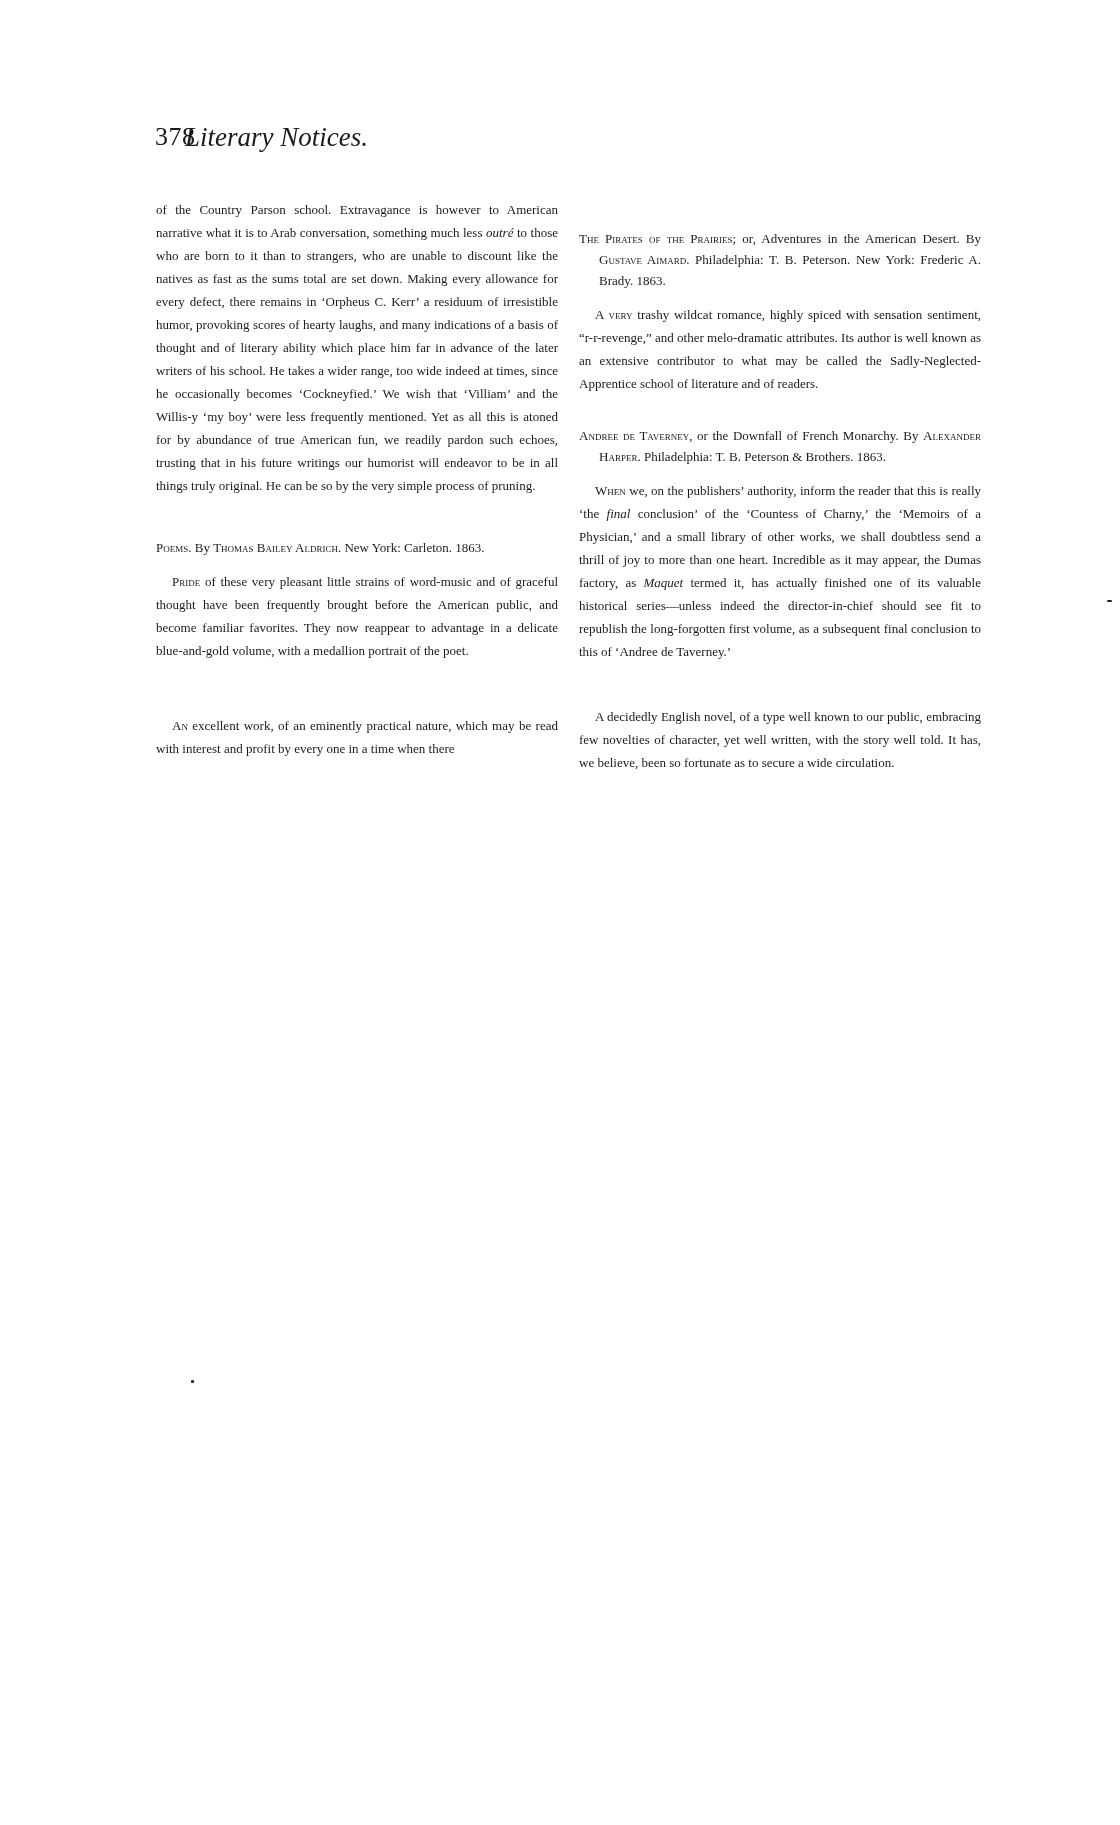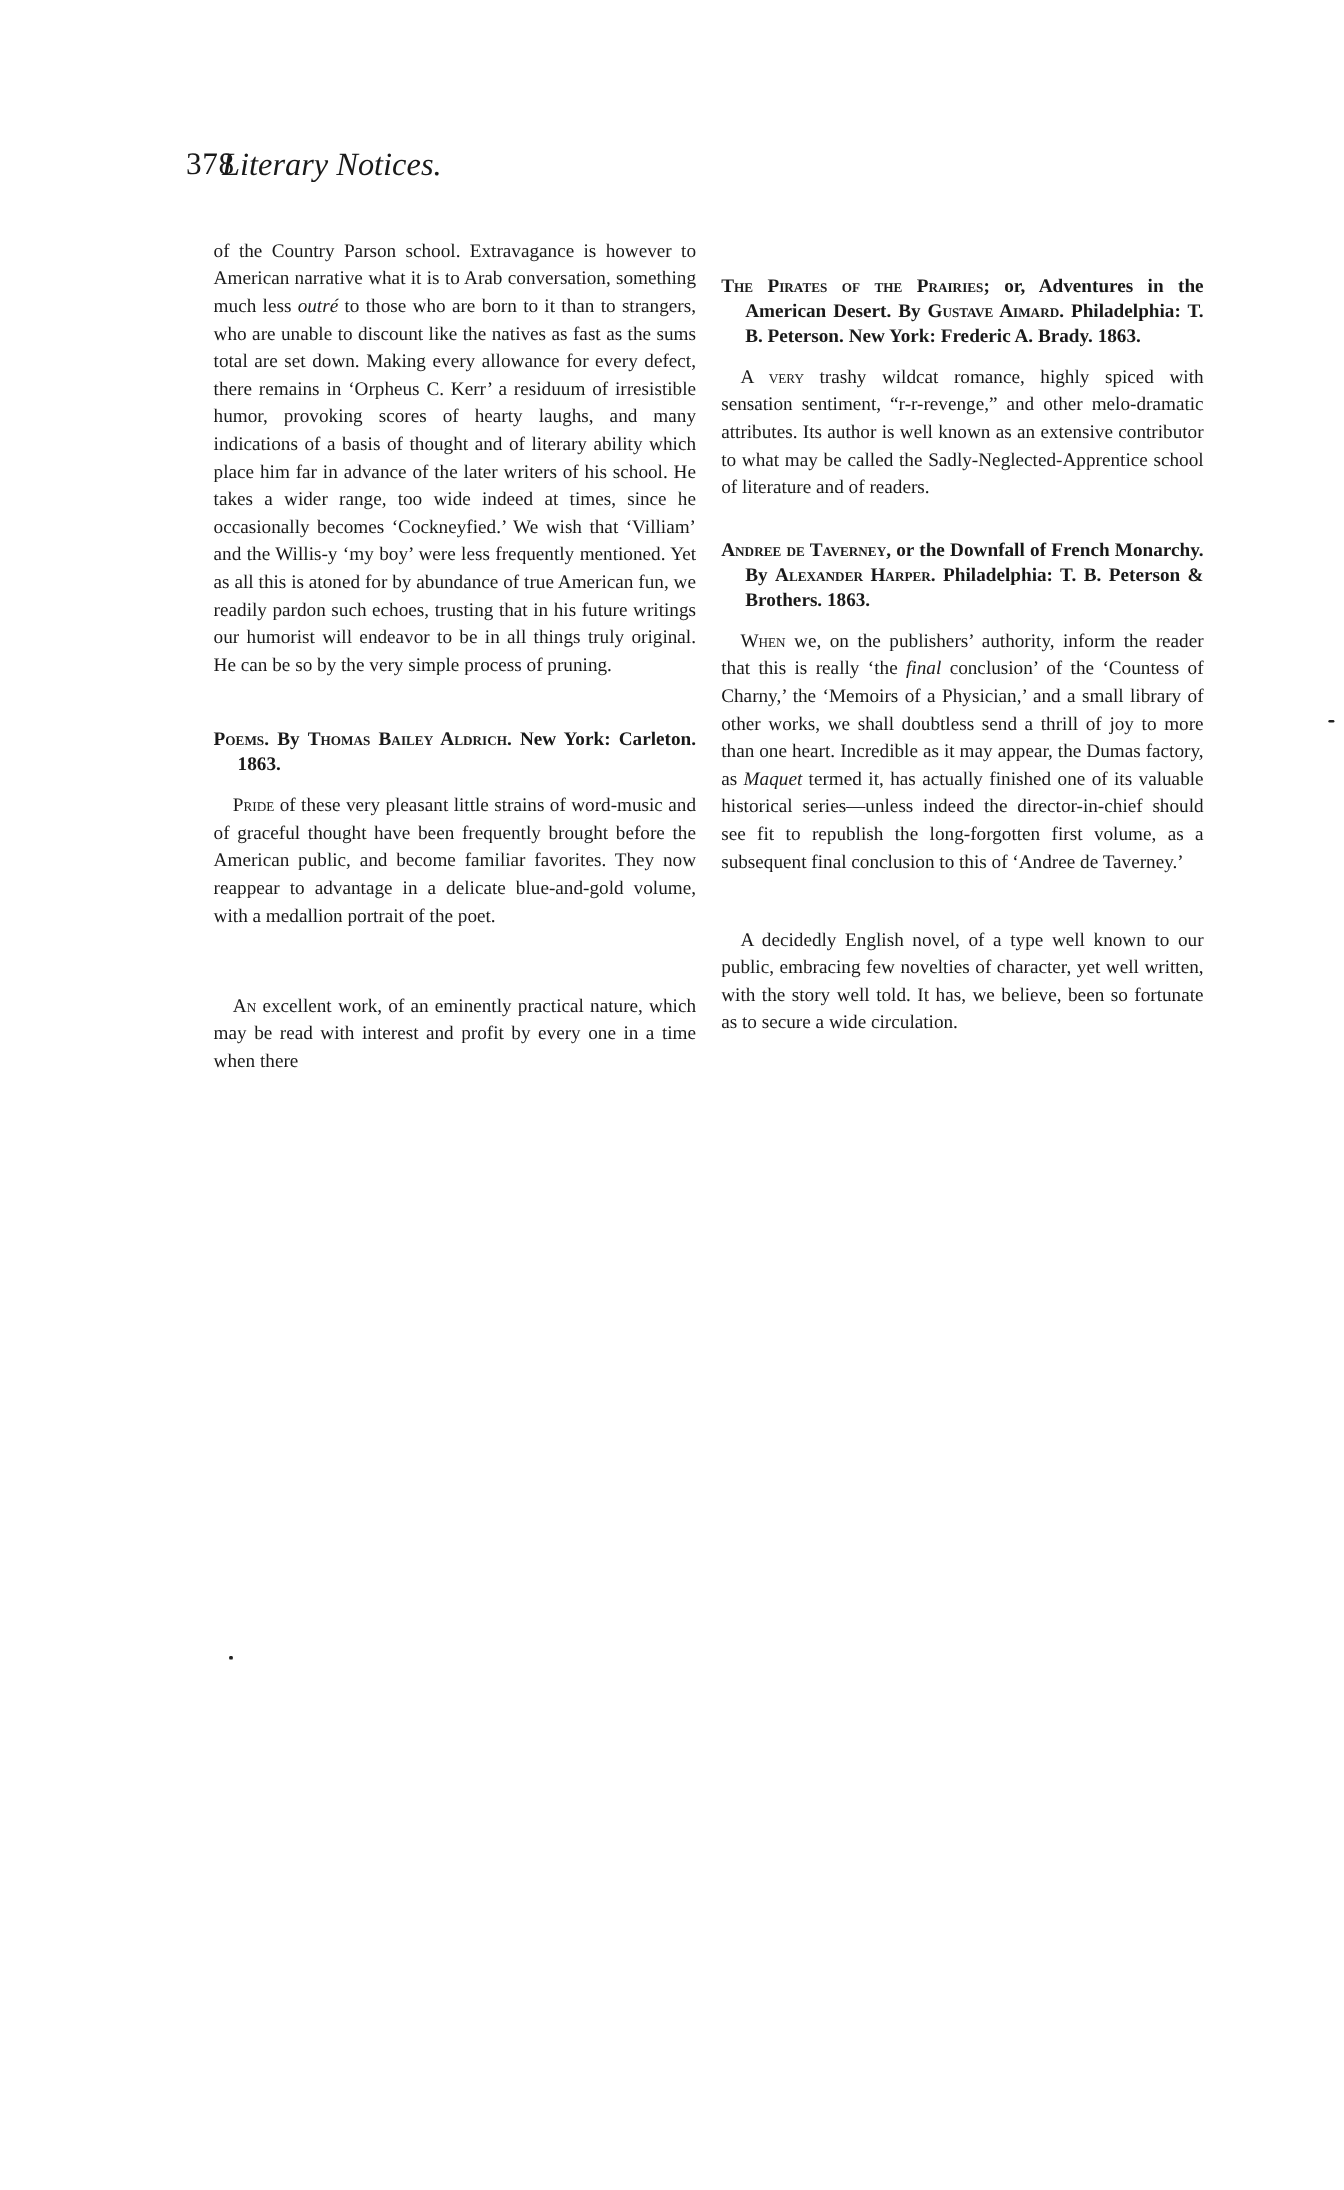--- a/index.html
+++ b/index.html
@@ -13,31 +13,30 @@
   }
   .page-number {
     position: absolute; left: 0; top: 0; font-size: 26px; letter-spacing: 0.5px;
   }
   .running-title {
     position: absolute; left: 0; right: 0; top: 0; 
     font-size: 27px; font-style: italic; padding-left: 30px;
   }
   .column {
     position: absolute; top: 198px; width: 402px;
-    font-size: 16px; line-height: 23px; text-align: justify; margin-left: 22px;
+    font-size: 13px; line-height: 23px; text-align: justify;
   }
   .col-left { left: 156px; }
   .col-right { left: 579px; }
   p { margin: 0; }
   .para { text-indent: 16px; }
   .para.noindent { text-indent: 0; }
   .entry-head {
     padding-left: 20px; text-indent: -20px; line-height: 21px;
     text-align: justify;
-    font-weight: bold;
   }
   .sc { font-variant: small-caps; }
   .gap-s { height: 12px; }
   .gap-m { height: 30px; }
   .gap-l { height: 40px; }
   em { font-style: italic; }
   .speck { position: absolute; width: 3px; height: 3px; background: #222; border-radius: 1px; }
 </style>
 </head>
 <body>

